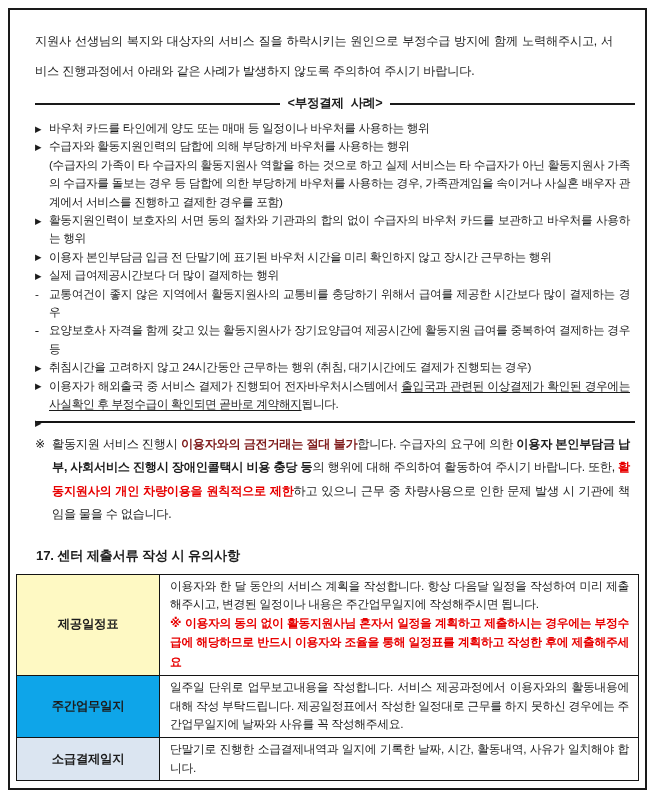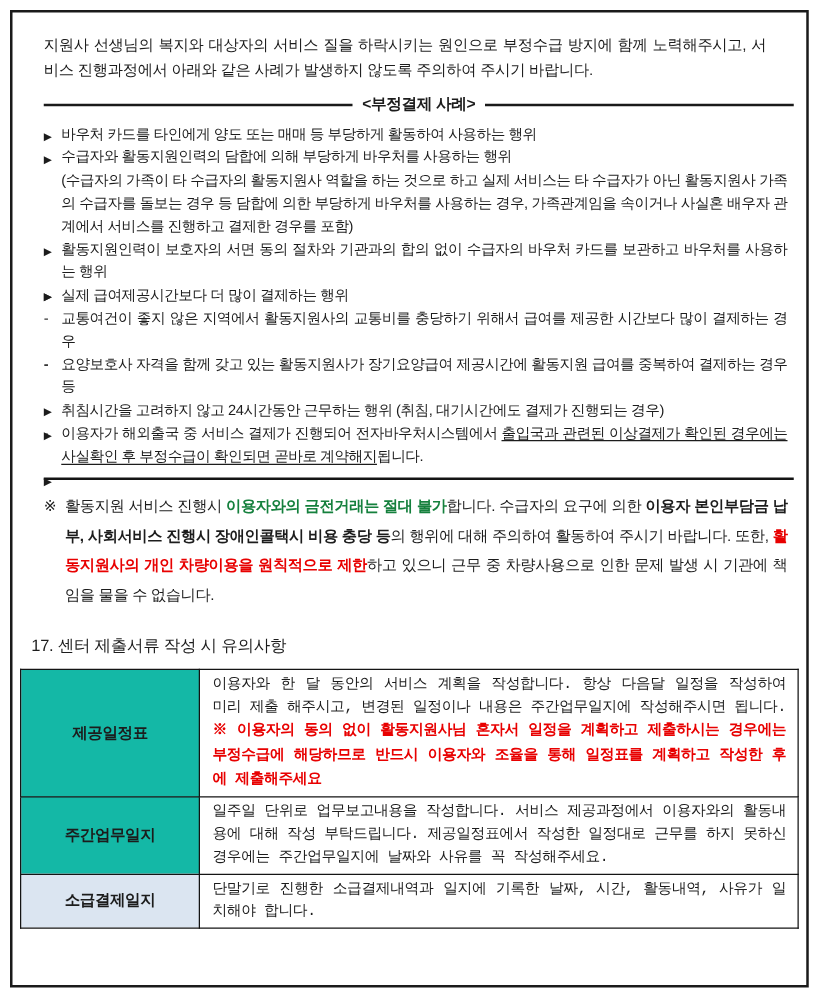--- a/index.html
+++ b/index.html
@@ -8,27 +8,27 @@
     font-family:"Liberation Sans","DejaVu Sans",sans-serif;
     color:#1c1c1c;-webkit-font-smoothing:antialiased;
   }
   .page{
     position:absolute;left:8px;top:8px;right:8px;bottom:7px;
     border:2px solid #1a1a1a;box-sizing:border-box;
     padding:12px 0 0 0;overflow:hidden;background:#fff;
   }
   
   .intro{
-    margin:4px 32px 0 25px;font-size:12.2px;line-height:20px;
+    margin:4px 32px 0 25px;font-size:12.2px;line-height:30px;
     text-align:justify;letter-spacing:-0.2px;
   }
   
   .divider{display:flex;align-items:center;margin:9px 10px 7px 25px;gap:8px;}
   .divider .dline{flex:1;border-top:2.2px solid #1a1a1a;height:0;}
-  .divider .dlabel{font-weight:700;font-size:12.5px;letter-spacing:-0.3px;white-space:nowrap;}
+  .divider .dlabel{font-weight:700;font-size:12.5px;letter-spacing:-0.3px;white-space:nowrap;font-family:Liberation Mono, monospace;}
   
   .cases{margin:0 15px 0 25px;}
   .case{
     position:relative;padding-left:14px;font-size:11.7px;line-height:18.4px;
     text-align:justify;letter-spacing:-0.35px;
   }
   .case .mk{position:absolute;left:0;top:0;}
   .case .mk-tri{font-size:8.5px;top:0.5px;}
   .case .mk-dash{font-size:inherit;}
   .case .uline{text-decoration:underline;text-underline-offset:2px;}
@@ -36,28 +36,28 @@
   
   .warning{
     position:relative;margin:0 15px 0 25px;padding-left:17px;
     font-size:12.2px;line-height:23.5px;text-align:justify;letter-spacing:-0.3px;
   }
   .warning .mk{position:absolute;left:0;top:0;}
   .bold{font-weight:700;}
   .redb{font-weight:700;}
   
   .sec-title{
-    margin:20px 0 9px 15px;font-size:13.2px;font-weight:400;letter-spacing:-0.2px;
+    margin:20px 0 9px 26px;font-size:13.2px;font-weight:700;letter-spacing:-0.2px;
   }
   
   table.doc-table{
     border-collapse:collapse;margin:0 8px 0 6px;width:623px;table-layout:fixed;
   }
   table.doc-table th,table.doc-table td{
-    border:1.6px solid #141414;vertical-align:middle;font-family:Liberation Mono, monospace;
+    border:1.6px solid #141414;vertical-align:middle;
   }
   table.doc-table th{
     width:140px;font-size:12.4px;font-weight:700;text-align:center;letter-spacing:-0.3px;
   }
   table.doc-table td{
     padding:2px 9px 3px 10px;font-size:11.8px;line-height:18.6px;letter-spacing:-0.3px;
   }
   table.doc-table td p{margin:0;text-align:justify;}
   td p.red-center{font-weight:700;text-align:center;line-height:19.5px;}
 </style>
@@ -69,33 +69,33 @@
   <p class="intro">지원사 선생님의 복지와 대상자의 서비스 질을 하락시키는 원인으로 부정수급 방지에 함께 노력해주시고, 서비스 진행과정에서 아래와 같은 사례가 발생하지 않도록 주의하여 주시기 바랍니다.</p>
 
   <div class="divider">
     <span class="dline"></span>
     <span class="dlabel">&lt;부정결제 사례&gt;</span>
     <span class="dline"></span>
   </div>
 
   <div class="cases">
     <div class="case">
-      <span class="mk mk-tri">▶</span><span>바우처 카드를 타인에게 양도 또는 매매 등 부당하게 활동하여 사용하는 행위</span>
+      <span class="mk mk-tri">▶</span><span>바우처 카드를 타인에게 양도 또는 매매 등 일정이나 바우처를 사용하는 행위</span>
     </div>
     <div class="case">
       <span class="mk mk-tri">▶</span><span>수급자와 활동지원인력의 담합에 의해 부당하게 바우처를 사용하는 행위</span>
     </div>
     <div class="case">
       <span class="mk"></span><span>(수급자의 가족이 타 수급자의 활동지원사 역할을 하는 것으로 하고 실제 서비스는 타 수급자가 아닌 활동지원사 가족의 수급자를 돌보는 경우 등 담합에 의한 부당하게 바우처를 사용하는 경우, 가족관계임을 속이거나 사실혼 배우자 관계에서 서비스를 진행하고 결제한 경우를 포함)</span>
     </div>
     <div class="case">
       <span class="mk mk-tri">▶</span><span>활동지원인력이 보호자의 서면 동의 절차와 기관과의 합의 없이 수급자의 바우처 카드를 보관하고 바우처를 사용하는 행위</span>
     </div>
     <div class="case">
-      <span class="mk mk-tri">▶</span>
+      <span class="mk mk-tri">▶</span><span>이용자 본인부담금 입금 전 단말기에 표기된 바우처 시간을 미리 확인하지 않고 장시간 근무하는 행위</span>
     </div>
     <div class="case">
       <span class="mk mk-tri">▶</span><span>실제 급여제공시간보다 더 많이 결제하는 행위</span>
     </div>
     <div class="case">
       <span class="mk mk-dash">-</span><span>교통여건이 좋지 않은 지역에서 활동지원사의 교통비를 충당하기 위해서 급여를 제공한 시간보다 많이 결제하는 경우</span>
     </div>
     <div class="case">
       <span class="mk mk-dash">-</span>
     </div>
@@ -112,36 +112,36 @@
       <span class="mk mk-dash">-</span><span>이용자가 해외출국 중 서비스 결제가 진행되어 전자바우처시스템에서 </span><span class="uline">출입국과 관련된 이상결제가 확인된 경우에는 사실확인 후 부정수급이 확인되면 곧바로 계약해지</span><span>됩니다.</span>
     </div>
     <div class="case">
       <span class="mk mk-tri">▶</span>
     </div>
   </div>
 
   <div class="end-line"></div>
 
   <div class="warning">
-    <span class="mk">※</span><span>활동지원 서비스 진행시 </span><span class="redb" style="color:#15803d">이용자와의 금전거래는 절대 불가</span><span>합니다. 수급자의 요구에 의한 </span><span class="bold">이용자 본인부담금 납부, 사회서비스 진행시 장애인콜택시 비용 충당 등</span><span>의 행위에 대해 주의하여 활동하여 주시기 바랍니다. 또한, </span><span class="redb" style="color:#e80000">활동지원사의 개인 차량이용을 원칙적으로 제한</span><span>하고 있으니 근무 중 차량사용으로 인한 문제 발생 시 기관에 책임을 물을 수 없습니다.</span>
+    <span class="mk">※</span><span>활동지원 서비스 진행시 </span><span class="redb" style="color:#7f1d1d">이용자와의 금전거래는 절대 불가</span><span>합니다. 수급자의 요구에 의한 </span><span class="bold">이용자 본인부담금 납부, 사회서비스 진행시 장애인콜택시 비용 충당 등</span><span>의 행위에 대해 주의하여 활동하여 주시기 바랍니다. 또한, </span><span class="redb" style="color:#e80000">활동지원사의 개인 차량이용을 원칙적으로 제한</span><span>하고 있으니 근무 중 차량사용으로 인한 문제 발생 시 기관에 책임을 물을 수 없습니다.</span>
   </div>
 
   <h2 class="sec-title">17. 센터 제출서류 작성 시 유의사항</h2>
 
   <table class="doc-table">
     <tbody>
         <tr>
-      <th style="background:#14b8a6">제공일정표</th>
+      <th style="background:#fef9c3">제공일정표</th>
       <td>
         <p>이용자와 한 달 동안의 서비스 계획을 작성합니다. 항상 다음달 일정을 작성하여 미리 제출 해주시고, 변경된 일정이나 내용은 주간업무일지에 작성해주시면 됩니다.</p>
         <p class="red-center" style="color:#e80000">※ 이용자의 동의 없이 활동지원사님 혼자서 일정을 계획하고 제출하시는 경우에는 부정수급에 해당하므로 반드시 이용자와 조율을 통해 일정표를 계획하고 작성한 후에 제출해주세요</p>
       </td>
     </tr>
     <tr>
-      <th style="background:#14b8a6">주간업무일지</th>
+      <th style="background:#0ea5e9">주간업무일지</th>
       <td>
         <p>일주일 단위로 업무보고내용을 작성합니다. 서비스 제공과정에서 이용자와의 활동내용에 대해 작성 부탁드립니다. 제공일정표에서 작성한 일정대로 근무를 하지 못하신 경우에는 주간업무일지에 날짜와 사유를 꼭 작성해주세요.</p>
       </td>
     </tr>
     <tr>
       <th style="background:#dbe5f1">소급결제일지</th>
       <td>
         <p>단말기로 진행한 소급결제내역과 일지에 기록한 날짜, 시간, 활동내역, 사유가 일치해야 합니다.</p>
 
       </td>

